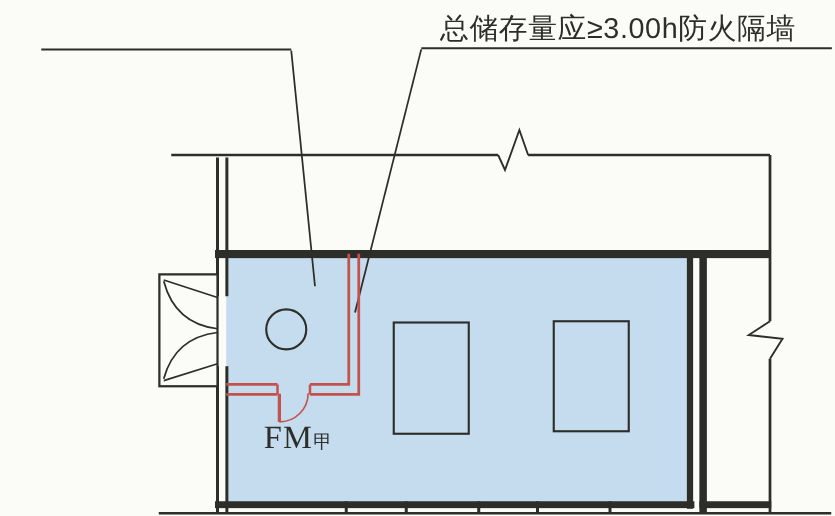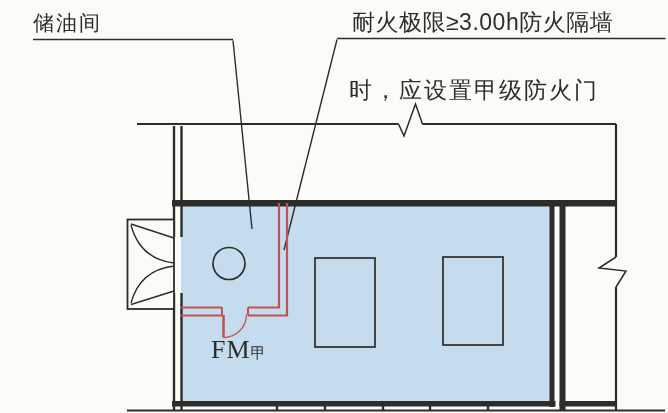--- a/index.html
+++ b/index.html
@@ -70,22 +70,20 @@
 
     <g fill="none" stroke="#c4524c">
       <path d="M279 203 V307.5 H248 M222 307.5 H181" stroke-width="2.2"></path>
       <path d="M287 203 V315.5 H248 M222 315.5 H181" stroke-width="2.2"></path>
       <path d="M222 307.5 V315.5 M248 307.5 V315.5" stroke-width="2"></path>
       <path d="M223.5 315 V337.5" stroke-width="2.6"></path>
       <path d="M223.5 337.5 A23 23 0 0 0 246.5 314.5" stroke-width="1.3"></path>
     </g>
   </svg>
 
-  <div class="ann ann-cn" id="oil-line1">储油间</div>
 
-  <div class="ann ann-cn-lg" id="fw-line1">耐火极限≥3.00h防火隔墙</div>
-  <div class="ann ann-cn-lg" id="fw-line3">时，应设置甲级防火门</div>
+  <div class="ann ann-cn-lg" id="fw-line1">总储存量应≥3.00h防火隔墙</div>
 
   <div class="ann" id="fm-label">
     <span class="fm-prefix">FM</span><span class="fm-grade">甲</span>
   </div>
 
 </div>
 
 </body></html>

